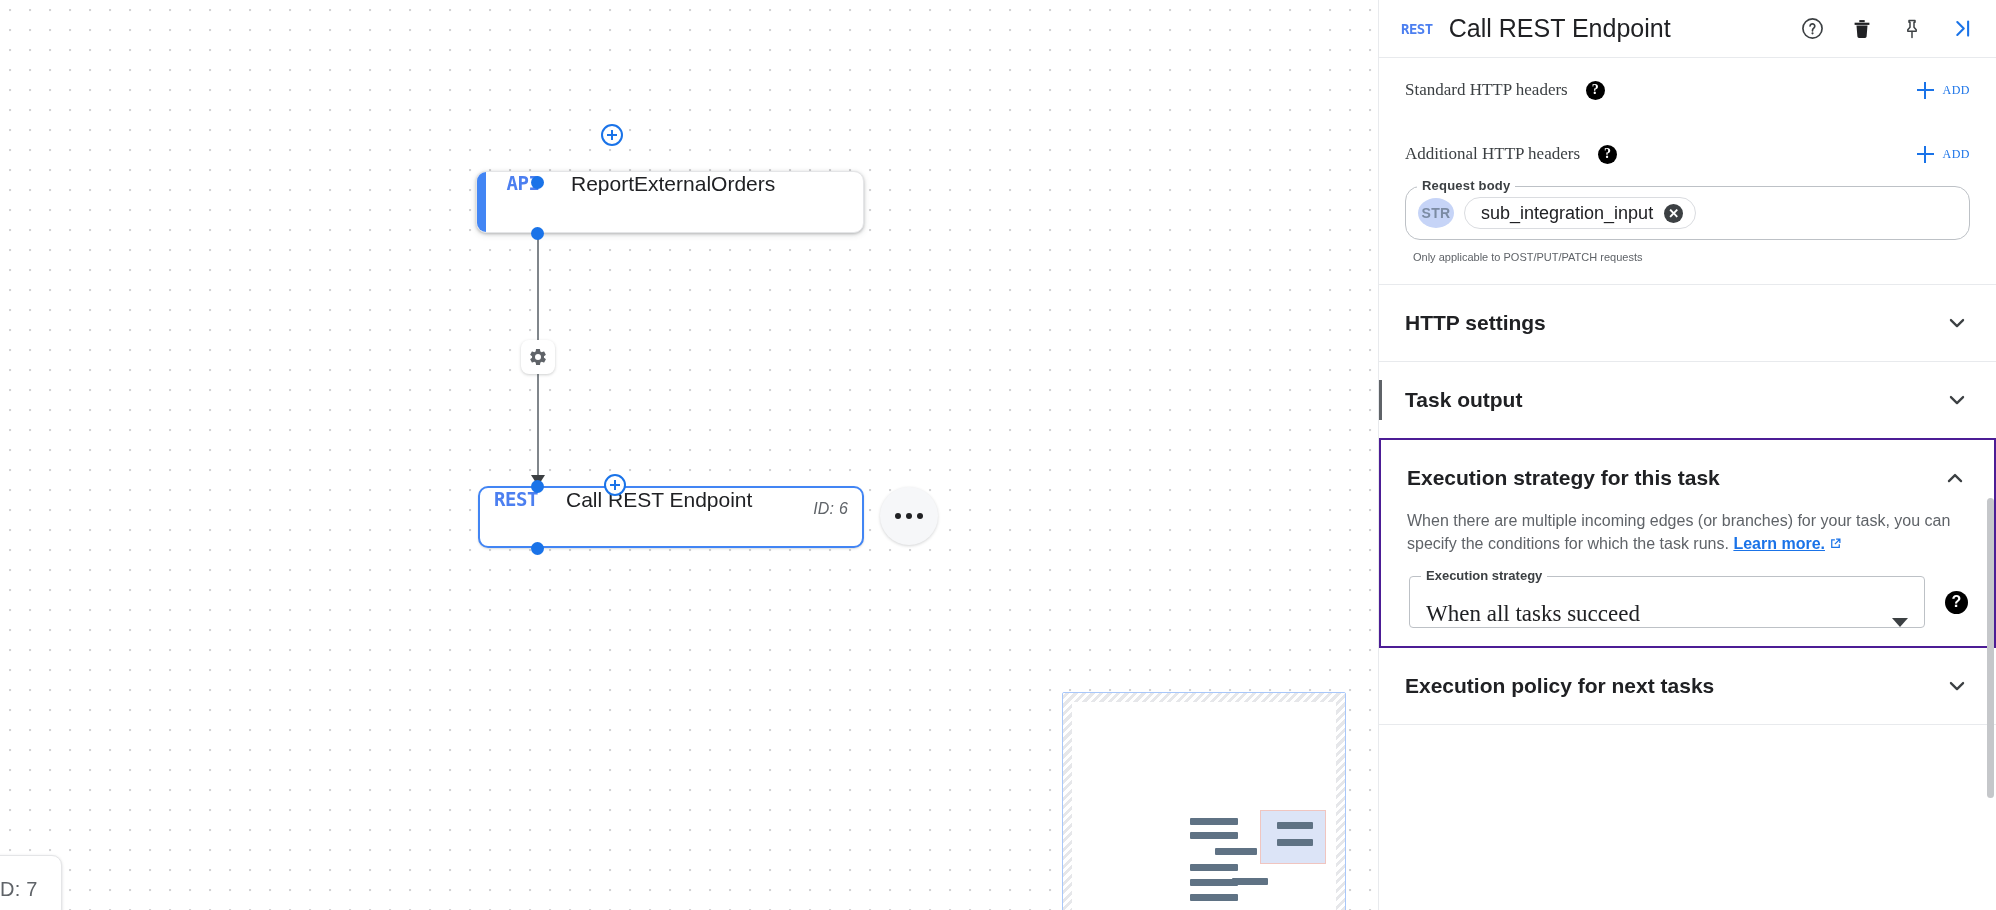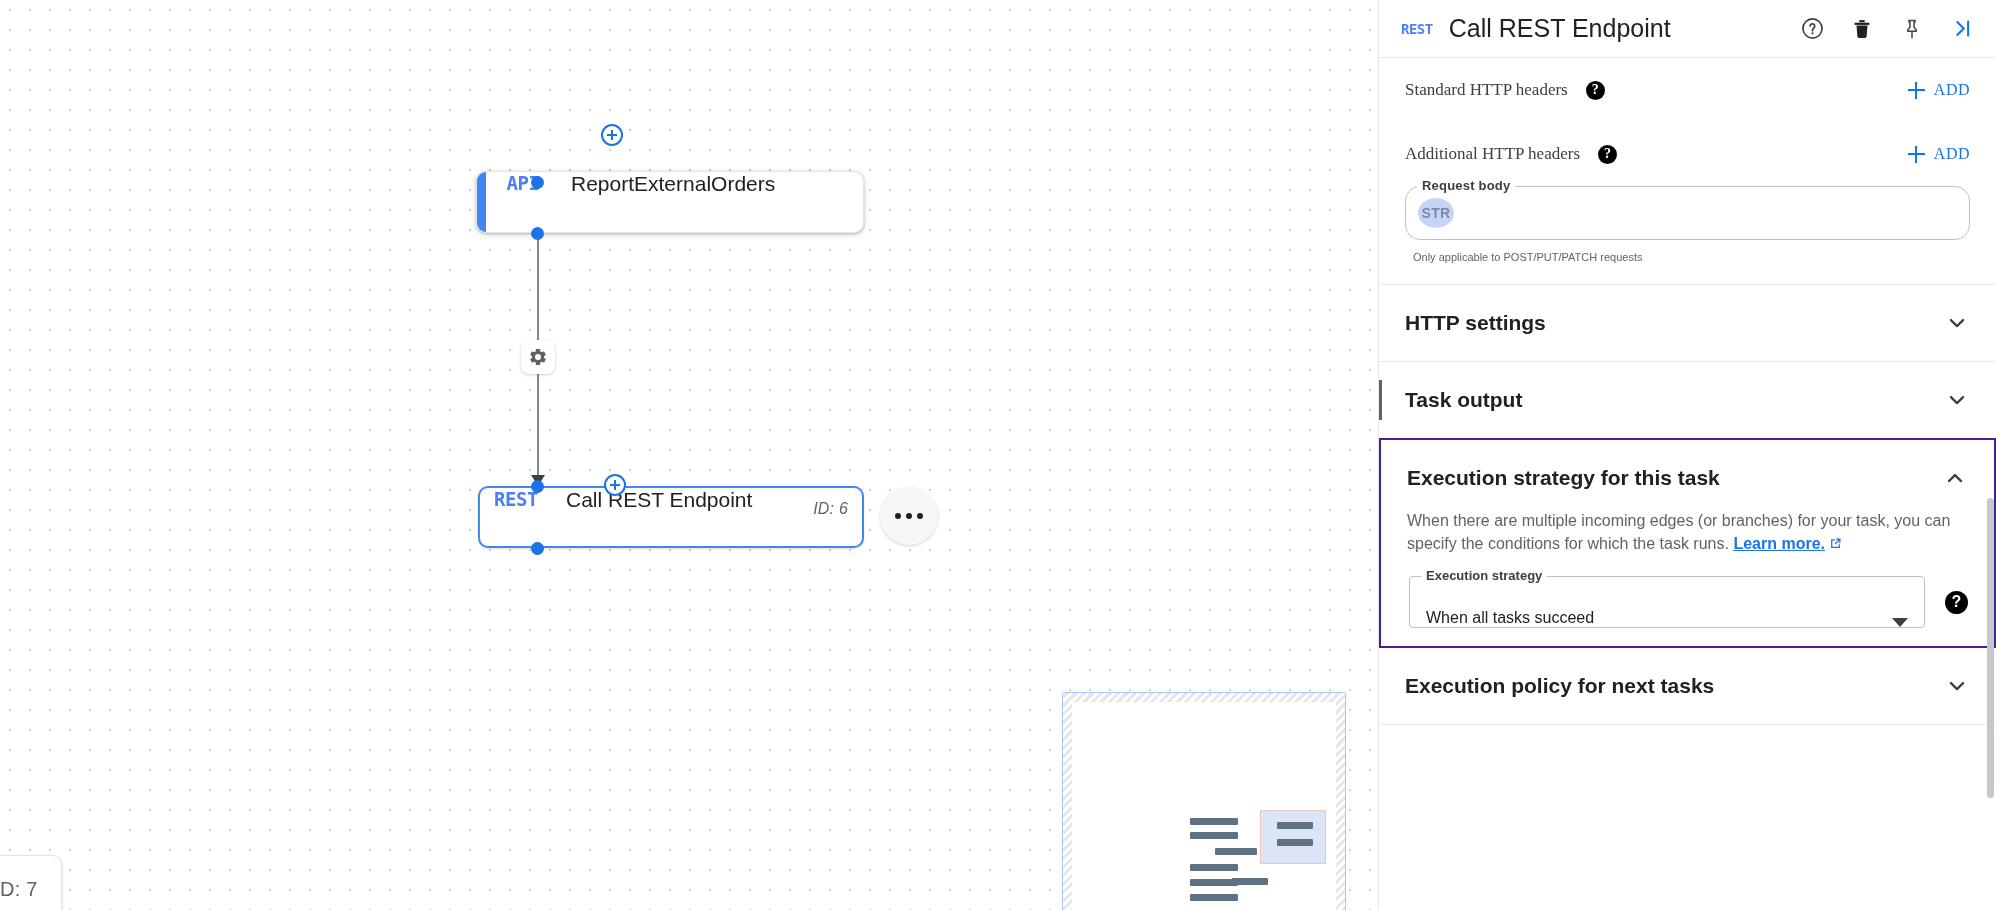--- a/index.html
+++ b/index.html
@@ -347,21 +347,21 @@
     justify-content: center;
     line-height: 1;
     flex: none;
   }
 
   .add-btn {
     display: flex;
     align-items: center;
     gap: 9px;
     color: #1a73e8;
-    font-size: 16px;
+    font-size: 12px;
     font-weight: 500;
     letter-spacing: .5px;
     text-align: right;
   }
   .add-plus {
     position: relative;
     width: 17px; height: 17px;
     flex: none;
   }
   .add-plus::before, .add-plus::after {
@@ -516,23 +516,24 @@
     position: absolute;
     top: -9px;
     left: 11px;
     background: #ffffff;
     padding: 0 5px;
     font-size: 13px;
     font-weight: 700;
     color: #3c4043;
   }
   .select-value {
-    font-size: 16px;
+    font-size: 23px;
     color: #202124;
     flex: 1 1 auto;
+    font-family: Liberation Serif, serif;
   }
   .caret {
     width: 0; height: 0;
     border-left: 8px solid transparent;
     border-right: 8px solid transparent;
     border-top: 9px solid #3c4043;
     flex: none;
   }
 </style>
 </head>
@@ -648,20 +649,24 @@
         </div>
         <div class="add-btn">
           <span class="add-plus"></span>
           <span>ADD</span>
         </div>
       </div>
 
       <fieldset class="outlined body-field">
         <legend>Request body</legend>
         <span class="str-chip">STR</span>
+        <span class="var-chip">
+          <span class="var-chip-text">sub_integration_input</span>
+          <span class="chip-x">✕</span>
+        </span>
       </fieldset>
       <div class="helper-text">Only applicable to POST/PUT/PATCH requests</div>
 
       <div class="divider"></div>
 
       <div class="accordion">
         <span class="accordion-title">HTTP settings</span>
         <span class="chev">
           <svg width="26" height="26" viewBox="0 0 24 24">
               <path d="M6.4 9.3 12 14.9l5.6-5.6" fill="none" stroke="#3c4043" stroke-width="2.1" stroke-linecap="round" stroke-linejoin="round"></path>

